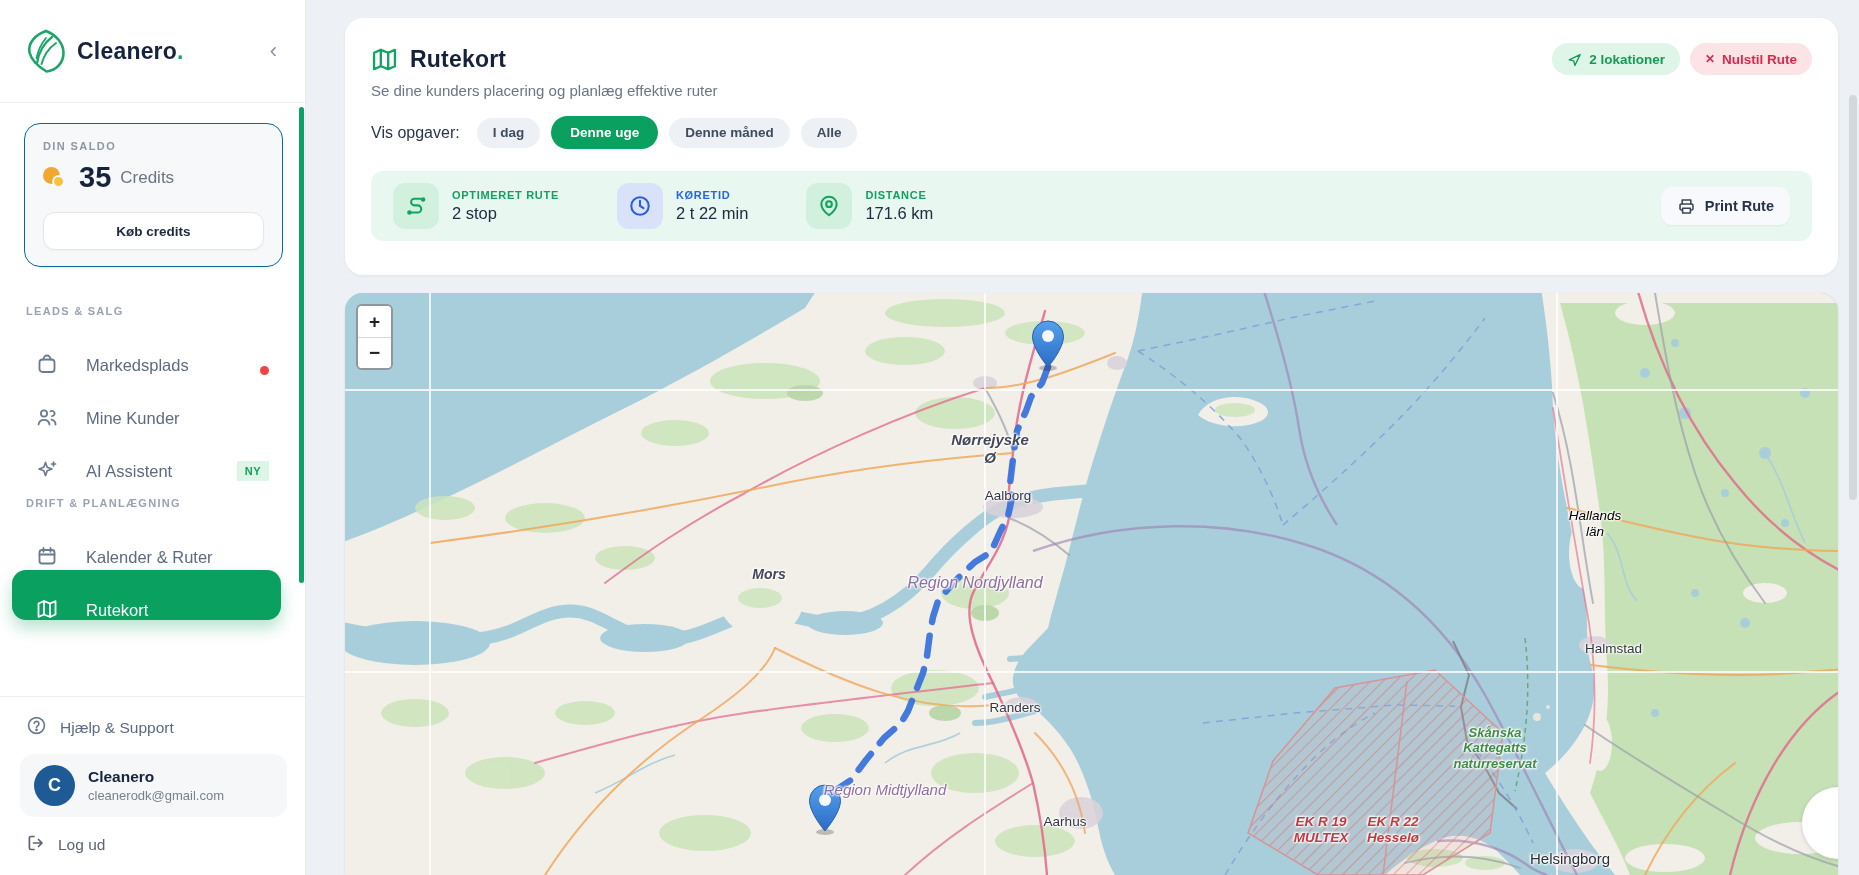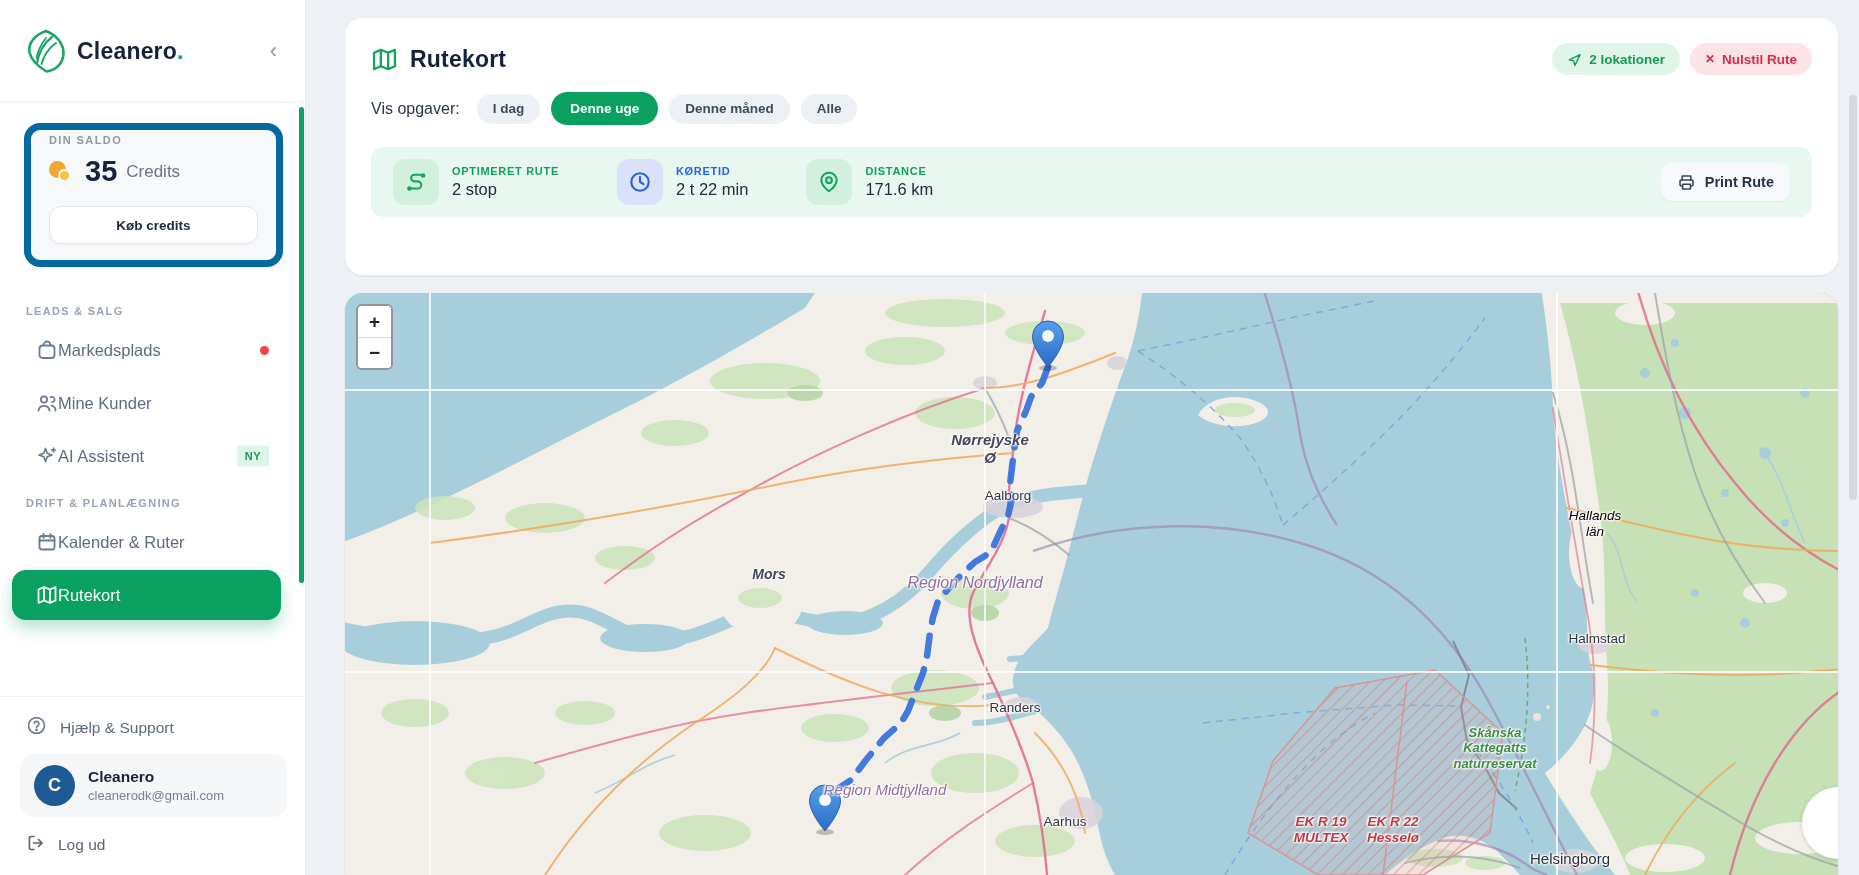--- a/index.html
+++ b/index.html
@@ -8,35 +8,35 @@
 
   
   .sidebar { position:absolute; left:0; top:0; width:306px; height:875px; background:#ffffff;
     border-right:1px solid #e7eaee; display:flex; flex-direction:column; z-index:5; }
   .logo-row { height:103px; border-bottom:1px solid #eef1f4; display:flex; align-items:center; padding:0 22px 0 26px; }
   .logo-mark { width:40px; height:44px; flex:0 0 auto; }
   .brand { font-size:23px; font-weight:700; color:#17233c; margin-left:11px; letter-spacing:.2px; }
   .brand-dot { color:#12a663; }
   .collapse { margin-left:auto; color:#8b95a6; font-size:22px; line-height:1; cursor:pointer; padding:2px 6px; }
 
-  .saldo-card { margin:20px 22px 0 24px; background:#f7f8fa; border:7px solid #0369a1; border-radius:16px; padding:4px 18px 16px; }
+  .saldo-card { margin:20px 22px 0 24px; background:#f7f8fa; border:1px solid #0369a1; border-radius:16px; padding:16px 18px 16px; }
   .saldo-label { font-size:11px; font-weight:700; letter-spacing:1.4px; color:#8d97a8; }
   .saldo-row { display:flex; align-items:center; margin-top:9px;text-align:center; }
   .coin-wrap { position:relative; width:26px; height:24px; margin-right:10px; }
   .coin-a { position:absolute; left:0; top:1px; width:17px; height:17px; border-radius:50%; background:#f2a72e; }
   .coin-b { position:absolute; left:9px; top:9px; width:13px; height:13px; border-radius:50%; background:#f8c33c; border:2px solid #f7f8fa; }
   .saldo-amount { font-size:29px; font-weight:800; color:#17233c; }
   .saldo-unit { font-size:17px; color:#6a7586; margin-left:9px; }
   .buy-btn { margin-top:18px; width:100%; height:38px; background:#ffffff; border:1px solid #e3e7ec; border-radius:12px;
     font-size:13.5px; font-weight:700; color:#1d2940; cursor:pointer; box-shadow:0 1px 2px rgba(20,30,60,.04); }
 
   .nav { margin-top:22px; }
   .nav-section { font-size:11px; font-weight:700; letter-spacing:1.3px; color:#9aa3b3; margin:16px 0 8px 26px; }
   .nav-item { height:50px; margin:3px 24px 3px 12px; padding:0 12px 0 23px; border-radius:14px;
-    display:flex; align-items:center; gap:0; font-size:16.5px; color:#5d6b80; cursor:pointer; }
+    display:flex; align-items:flex-end; gap:28px; font-size:16.5px; color:#5d6b80; cursor:pointer; }
   .nav-item .nicon { width:23px; height:23px; flex:0 0 auto; display:flex; align-items:center; justify-content:center; }
   .nav-item.active { background:#0aa05f; color:#ffffff; box-shadow:0 8px 16px rgba(10,160,95,.30); }
   .red-dot { margin-left:auto; width:9px; height:9px; border-radius:50%; background:#ef4444; }
   .ny-badge { margin-left:auto; background:#dcf5e7; color:#13a05c; font-size:11px; font-weight:700;
     padding:4px 8px; border-radius:0; letter-spacing:.5px; }
 
   .side-spacer { flex:1; }
   .side-divider { border-top:1px solid #edf0f3; margin:0 0 14px 0; }
   .help-row { display:flex; align-items:center; gap:13px; padding:4px 26px 14px; font-size:15.5px; color:#5d6b80; cursor:pointer; }
   .user-card { margin:0 18px 10px 20px; background:#f6f7f9; border-radius:14px; padding:11px 14px; display:flex; align-items:center; gap:13px; cursor:pointer; }
@@ -239,20 +239,21 @@
             <path d="M3,10.5 L17.5,3.5 L10.5,18 L9,11.8 Z"></path>
           </svg>
           <span>2 lokationer</span>
         </div>
         <div class="badge badge-red">
           <span style="font-size:12px;">✕</span>
           <span>Nulstil Rute</span>
         </div>
       </div>
     </div>
+    <div class="subtitle">Se dine kunders placering og planlæg effektive ruter</div>
 
     <div class="filter-row">
       <span class="filter-label">Vis opgaver:</span>
       <div class="chip">I dag</div>
       <div class="chip active">Denne uge</div>
       <div class="chip">Denne måned</div>
       <div class="chip">Alle</div>
     </div>
 
     <div class="stats-bar">
@@ -484,21 +485,21 @@
     <div class="mlabel l-city" style="left:613px; top:195px; width:100px;">Aalborg</div>
     <div class="mlabel l-island" style="left:384px; top:273px; width:80px; font-size:14px;">Mors</div>
     <div class="mlabel l-region" style="left:490px; top:281px; width:280px;">Region Nordjylland</div>
     <div class="mlabel l-city" style="left:625px; top:407px; width:90px;">Randers</div>
     <div class="mlabel l-city" style="left:680px; top:521px; width:80px;">Aarhus</div>
     <div class="mlabel l-region" style="left:420px; top:488px; width:240px; font-size:15px;">Region Midtjylland</div>
     <div class="mlabel l-region-sm" style="left:1200px; top:215px; width:100px;">
       <div>Hallands</div>
         <div>län</div>
     </div>
-    <div class="mlabel l-city" style="left:1207px; top:338px; width:90px;">Halmstad</div>
+    <div class="mlabel l-city" style="left:1207px; top:348px; width:90px;text-align:right;">Halmstad</div>
     <div class="mlabel l-nature" style="left:1085px; top:432px; width:130px;">
       <div>Skånska</div>
         <div>Kattegatts</div>
         <div>naturreservat</div>
     </div>
     <div class="mlabel l-restrict" style="left:926px; top:521px; width:100px;">
       <div>EK R 19</div>
         <div>MULTEX</div>
     </div>
     <div class="mlabel l-restrict" style="left:998px; top:521px; width:100px;">

